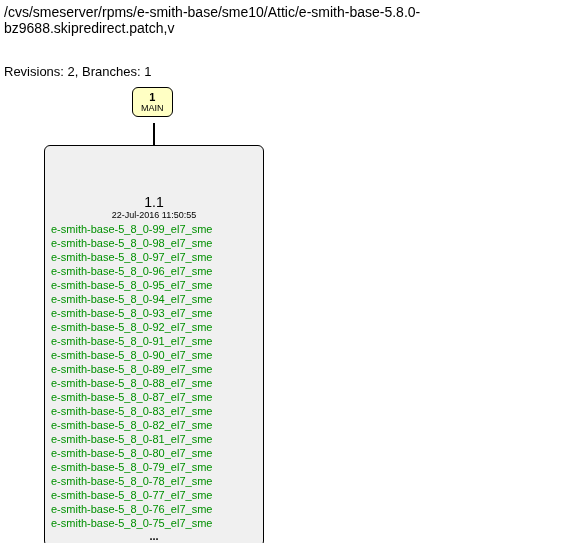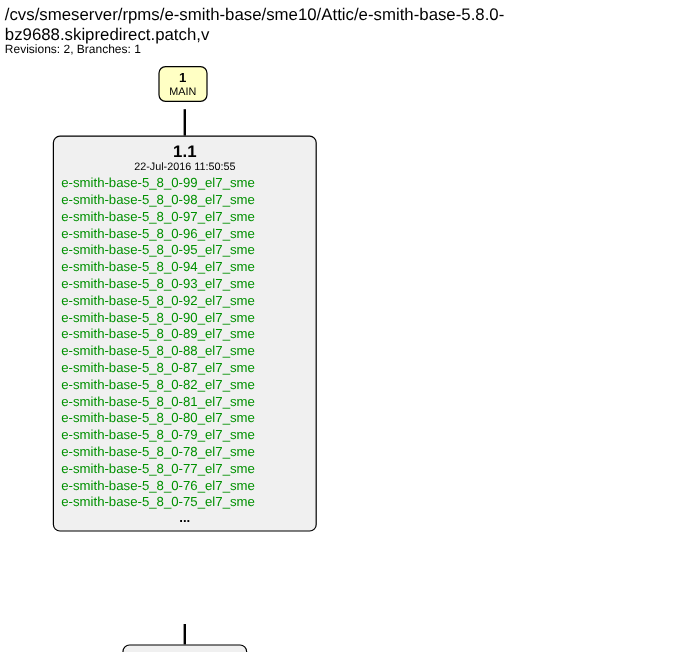--- a/index.html
+++ b/index.html
@@ -8,23 +8,24 @@
       font-family: Arial, Helvetica, sans-serif;
       font-size: 12px;
       background: #ffffff;
       color: #000000;
     }
     .header-path {
       font-size: 14px;
       color: #000;
     }
     .header-revisions {
-      font-size: 10px;
+      font-size: 13px;
       color: #000;
       margin-bottom: 8px;
+      margin-top: 28px;
     }
     .diagram {
       position: relative;
       width: 560px;
     }
     .node-box {
       border: 1px solid #000;
       border-radius: 6px;
       text-align: center;
       padding: 3px 8px;
@@ -50,23 +51,24 @@
     .rev1-box {
       background: #f0f0f0;
       position: absolute;
       left: 40px;
       top: 58px;
       width: 220px;
       text-align: left;
       padding: 4px 6px;
     }
     .rev-number {
-      font-weight: bold;
+      font-weight: normal;
       font-size: 14px;
       text-align: center;
+      margin-top: 44px;
     }
     .rev-date {
       font-size: 9px;
       text-align: center;
     }
     .tag-list {
       margin-top: 2px;
     }
     .tag-item {
       color: #009000;
@@ -111,24 +113,26 @@
     <div class="rev-date">22-Jul-2016 11:50:55</div>
     <div class="tag-list" id="tags1">
         <div class="tag-item">e-smith-base-5_8_0-99_el7_sme</div>
         <div class="tag-item">e-smith-base-5_8_0-98_el7_sme</div>
         <div class="tag-item">e-smith-base-5_8_0-97_el7_sme</div>
         <div class="tag-item">e-smith-base-5_8_0-96_el7_sme</div>
         <div class="tag-item">e-smith-base-5_8_0-95_el7_sme</div>
         <div class="tag-item">e-smith-base-5_8_0-94_el7_sme</div>
         <div class="tag-item">e-smith-base-5_8_0-93_el7_sme</div>
         <div class="tag-item">e-smith-base-5_8_0-92_el7_sme</div>
+        <div class="tag-item">e-smith-base-5_8_0-91_el7_sme</div>
         <div class="tag-item">e-smith-base-5_8_0-90_el7_sme</div>
         <div class="tag-item">e-smith-base-5_8_0-89_el7_sme</div>
         <div class="tag-item">e-smith-base-5_8_0-88_el7_sme</div>
         <div class="tag-item">e-smith-base-5_8_0-87_el7_sme</div>
+        <div class="tag-item">e-smith-base-5_8_0-83_el7_sme</div>
         <div class="tag-item">e-smith-base-5_8_0-82_el7_sme</div>
         <div class="tag-item">e-smith-base-5_8_0-81_el7_sme</div>
         <div class="tag-item">e-smith-base-5_8_0-80_el7_sme</div>
         <div class="tag-item">e-smith-base-5_8_0-79_el7_sme</div>
         <div class="tag-item">e-smith-base-5_8_0-78_el7_sme</div>
         <div class="tag-item">e-smith-base-5_8_0-77_el7_sme</div>
         <div class="tag-item">e-smith-base-5_8_0-76_el7_sme</div>
         <div class="tag-item">e-smith-base-5_8_0-75_el7_sme</div>
       </div>
     <div class="ellipsis">...</div>

